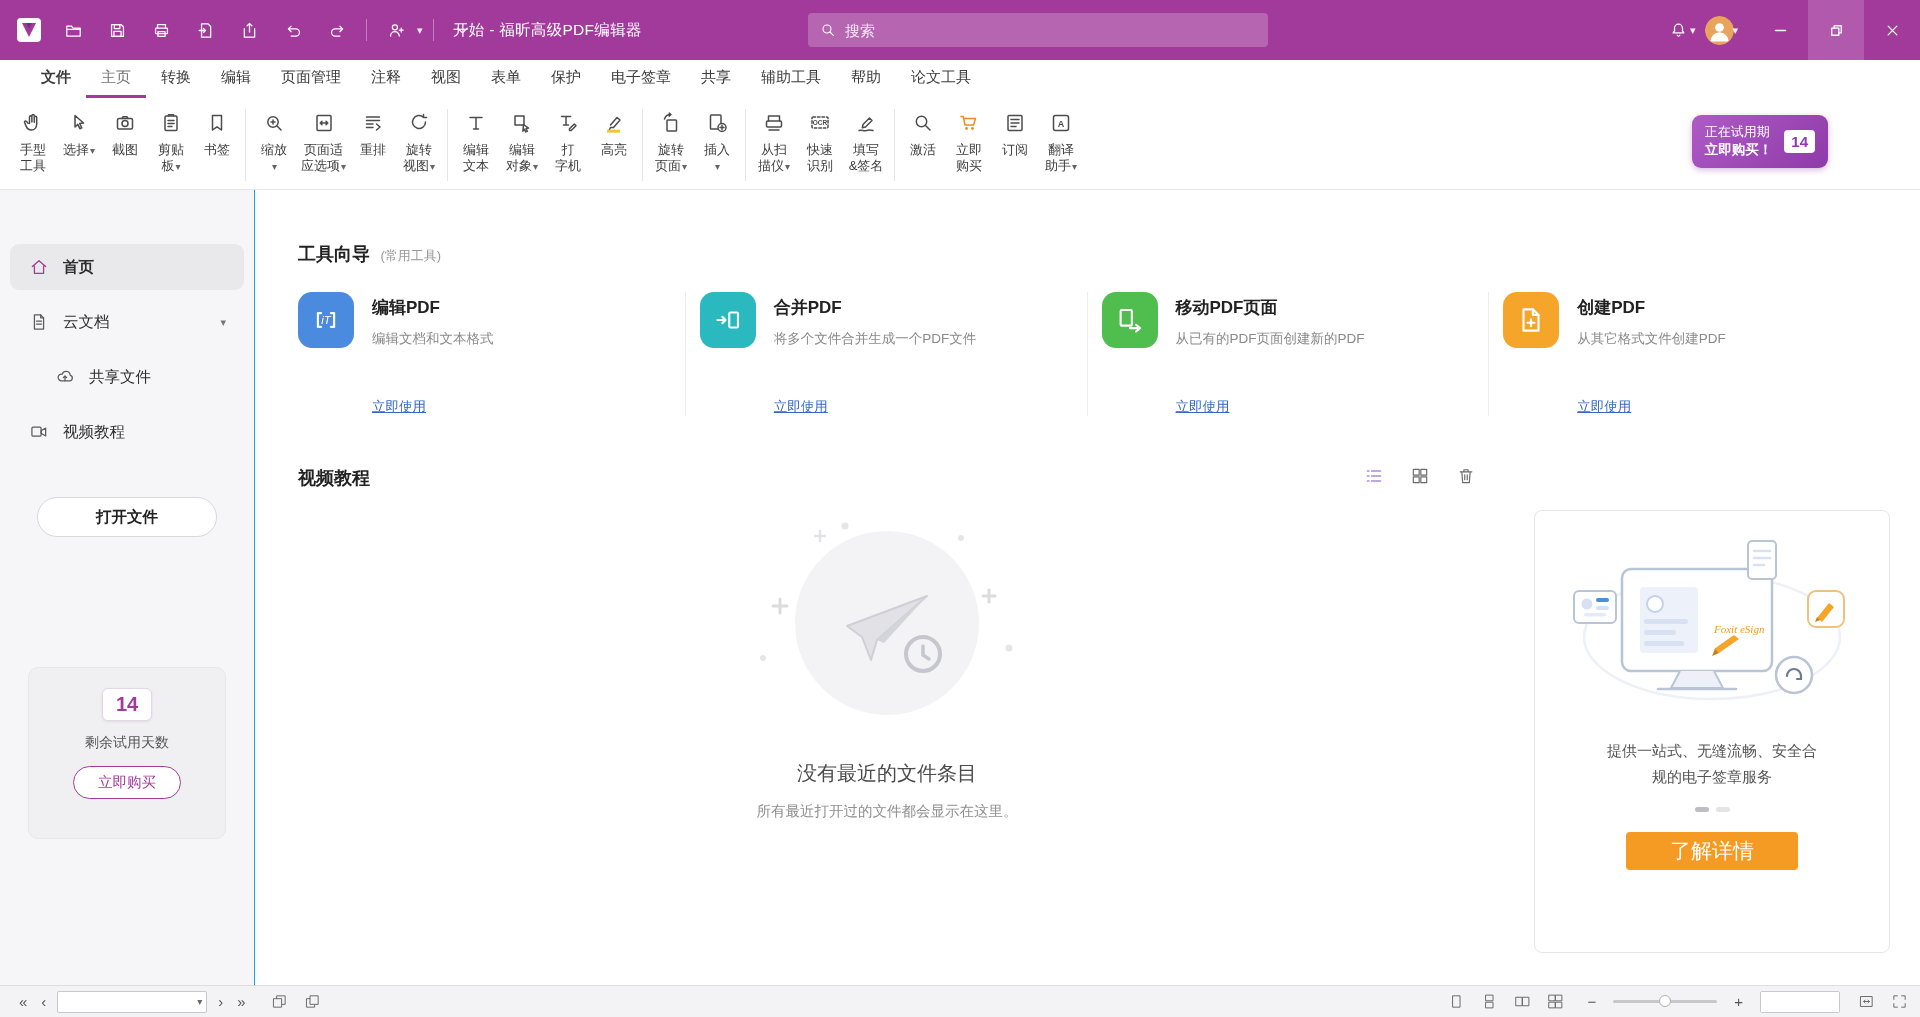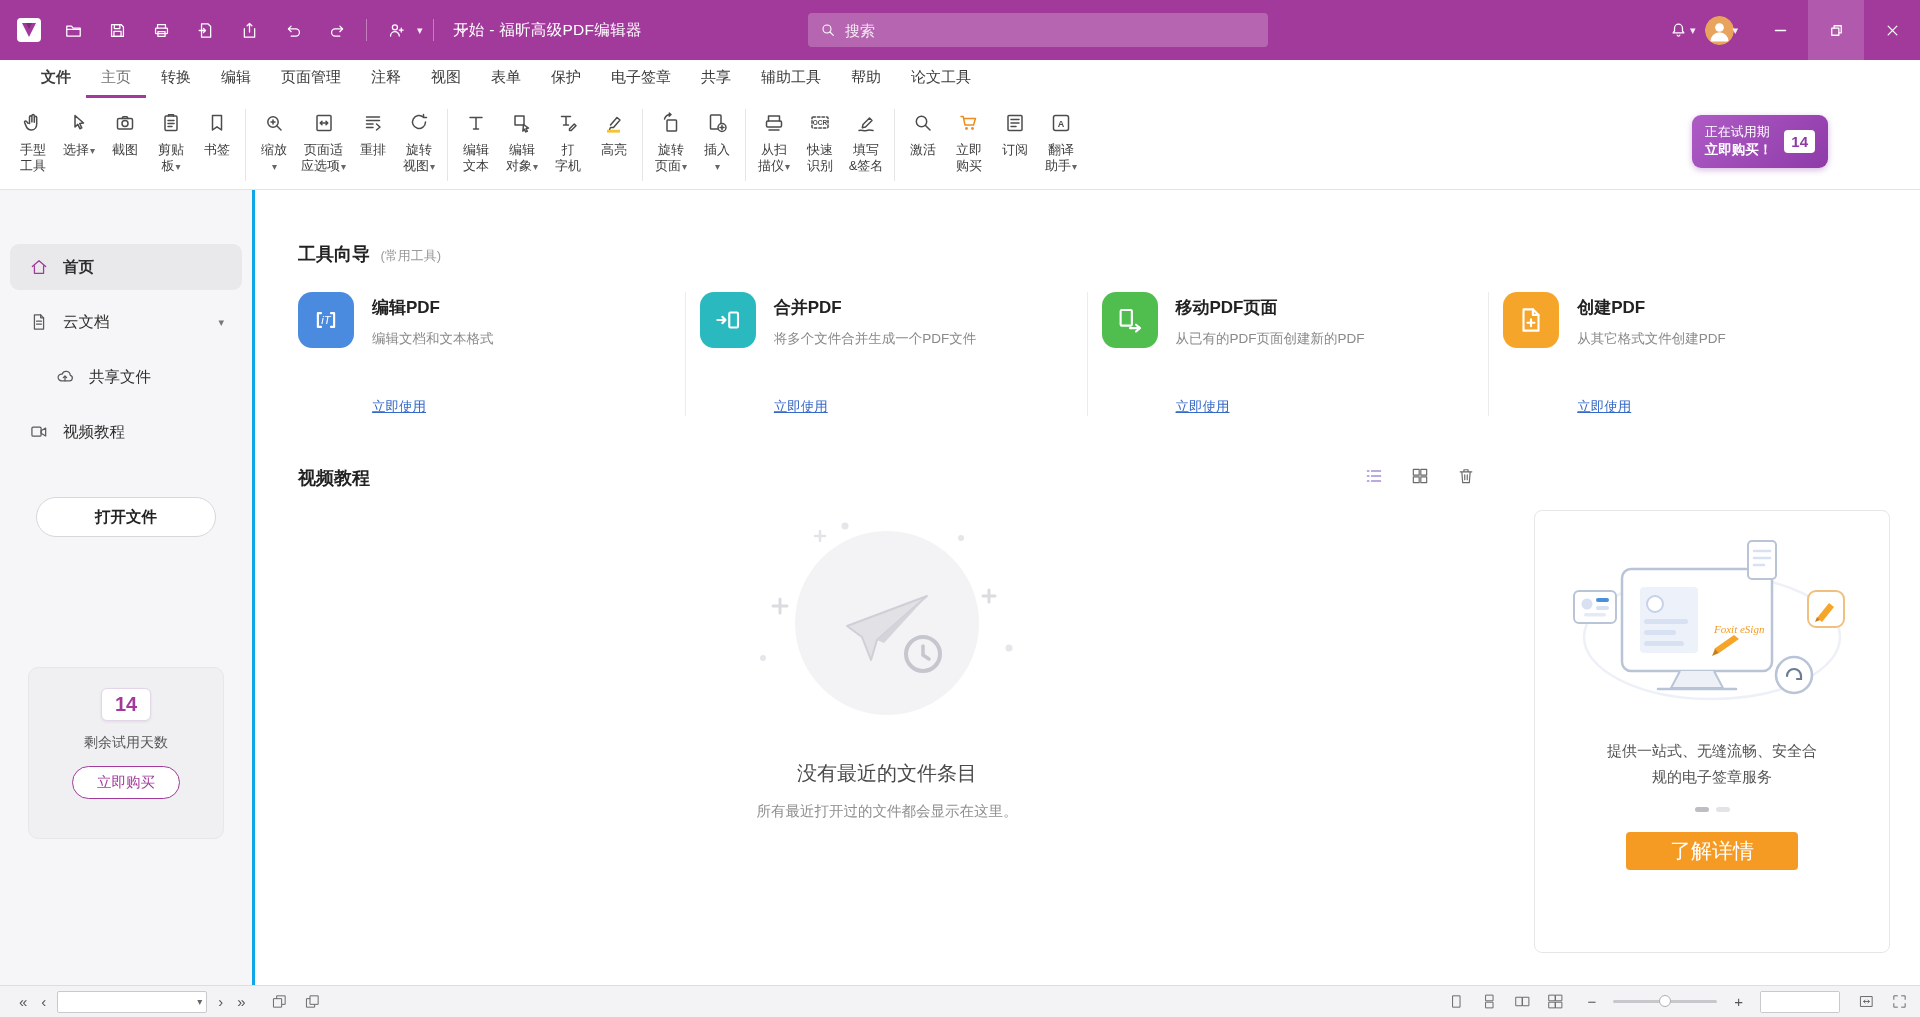--- a/index.html
+++ b/index.html
@@ -39,21 +39,21 @@
   .rlab { font-size:13px; color:#3d3d3d; text-align:center; line-height:1.25; margin-top:3px; white-space:nowrap; }
   .car { font-size:10px; color:#666; margin-left:1px; }
   .rsep { width:1px; height:72px; background:#E5E5E8; margin:4px 5px 0; }
   .trial-badge { margin-left:auto; margin-right:84px; margin-top:10px; background:linear-gradient(135deg,#AE5BC6,#8E3AA8); border-radius:9px; padding:8px 13px; display:flex; align-items:center; gap:12px; box-shadow:0 2px 6px rgba(142,58,168,.35); }
   .trial-badge .tl { color:#fff; font-size:13px; line-height:1.4; }
   .trial-badge .tl b { font-size:13.5px; }
   .days-sq { background:#fff; color:#8E3AA8; font-weight:bold; font-size:15px; border-radius:4px; padding:3px 7px; }
   .scroll-up { position:absolute; right:5px; top:196px; color:#9a9aa0; font-size:10px; }
 
   
-  .sidebar { position:absolute; top:190px; bottom:32px; left:0; width:255px; background:#F6F6F8; border-right:3px solid #0ea5e9; }
+  .sidebar { position:absolute; top:190px; bottom:32px; left:0; width:255px; background:#F6F6F8; border-right:1px solid #0ea5e9; }
   .side-items { padding-top:54px; }
   .side-item { height:46px; display:flex; align-items:center; gap:13px; padding:0 18px; margin:0 10px 9px; border-radius:9px; font-size:15.5px; color:#2e2e2e; }
   .side-item.active { background:#E9E9EC; font-weight:bold; }
   .side-item .sic { width:22px; display:flex; justify-content:center; }
   .side-item .side-caret { margin-left:auto; color:#777; font-size:11px; }
   .side-item.sub { padding-left:44px; }
   .open-file-btn { margin:42px auto 0; width:180px; height:40px; background:#fff; border:1px solid #D8D8DC; border-radius:20px; display:flex; align-items:center; justify-content:center; font-size:15.5px; font-weight:bold; color:#222; }
   .trial-box { position:absolute; top:477px; left:28px; right:28px; height:172px; background:#F0F0F3; border:1px solid #E7E7EA; border-radius:10px; display:flex; flex-direction:column; align-items:center; padding-top:20px; }
   .trial-days { background:#fff; border:1px solid #E3D6E8; border-radius:6px; color:#A23A9C; font-weight:bold; font-size:20px; padding:4px 13px; box-shadow:0 1px 3px rgba(0,0,0,.08); }
   .trial-label { margin-top:13px; font-size:14px; color:#555; }

